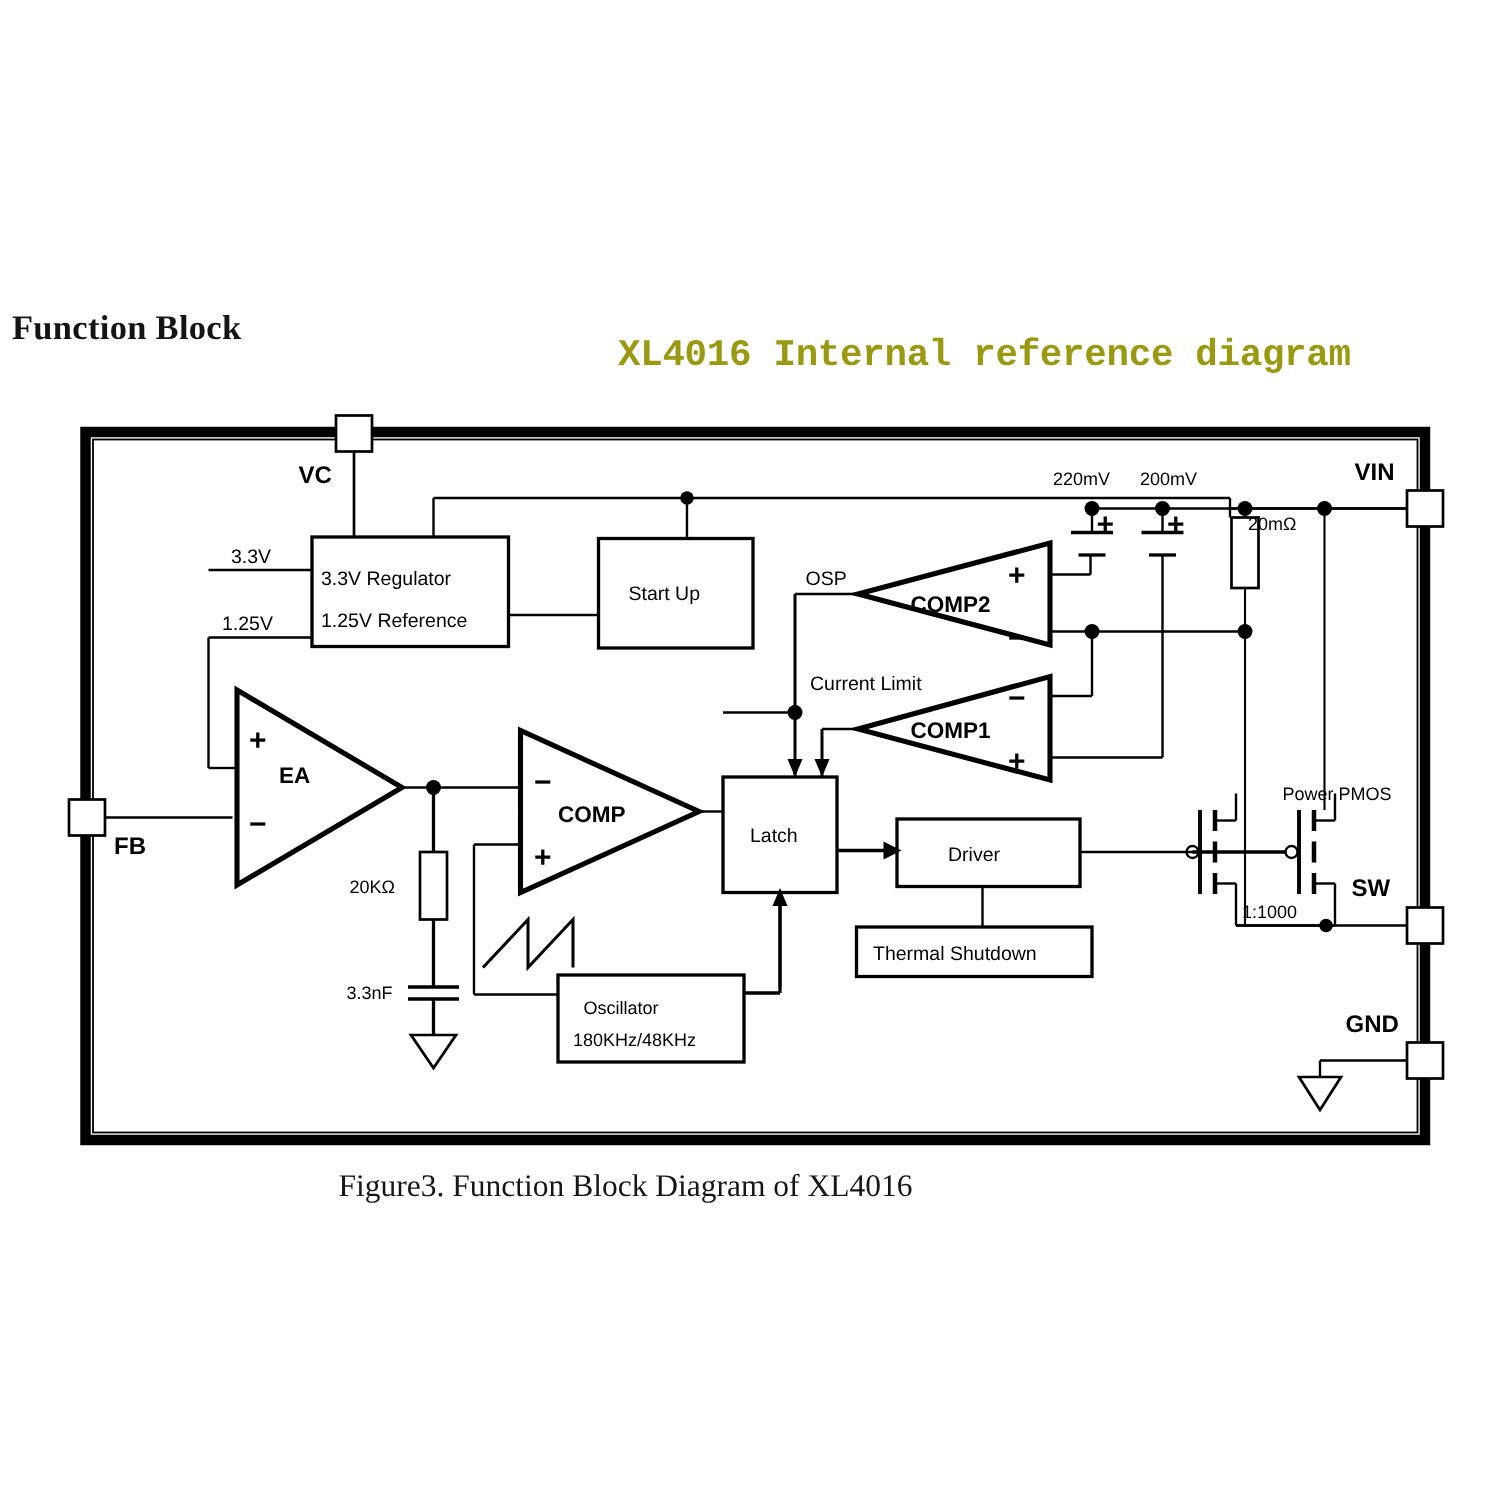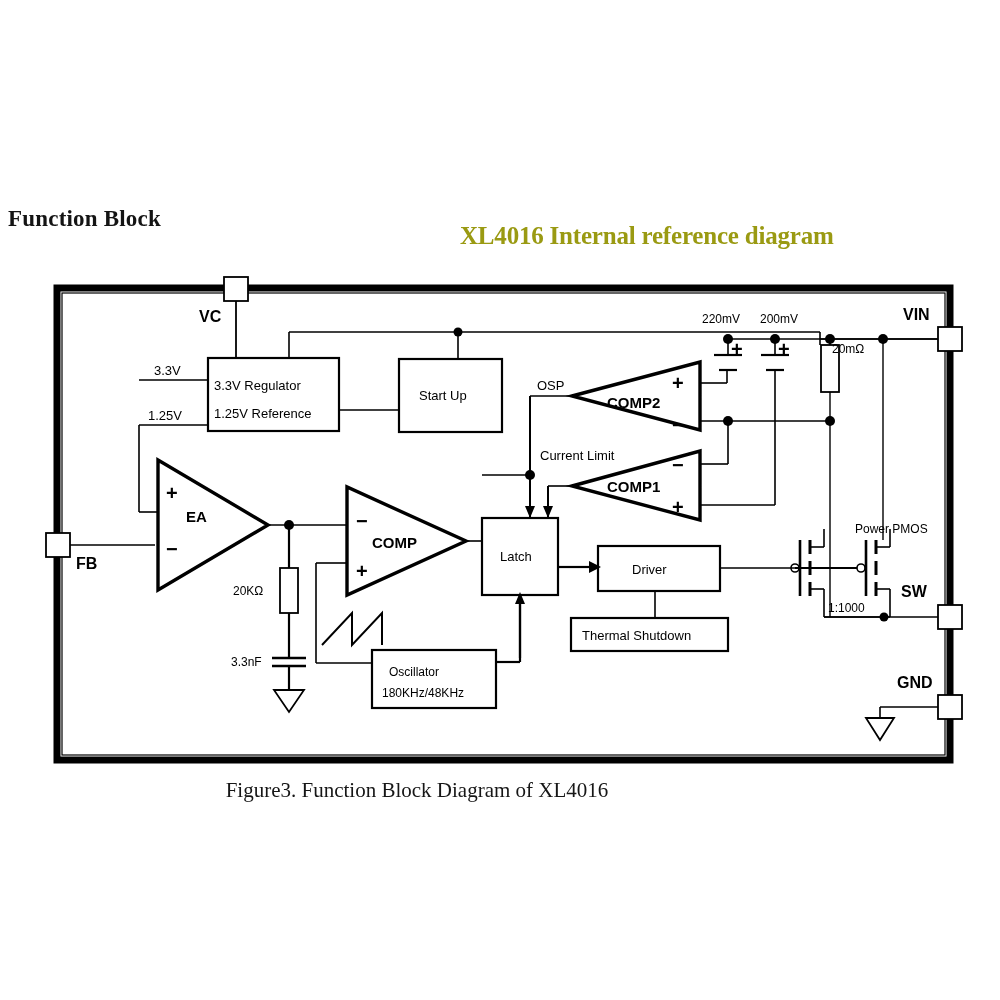--- a/index.html
+++ b/index.html
@@ -30,27 +30,26 @@
     font-weight: bold;
     font-size: 23px;
     color: #141414;
     letter-spacing: 0.2px;
     white-space: nowrap;
   }
   .hdr-title {
     position: absolute;
     left: 412px;
     top: 222px;
-    font-family: Liberation Serif, serif;
+    font-family: Liberation Mono, monospace;
     font-weight: bold;
     font-size: 25px;
     color: #9a9a12;
     white-space: nowrap;
     letter-spacing: -0.2px;
-    margin-left: 48px;
   }
   .caption {
     position: absolute;
     left: 0;
     top: 778px;
     width: 834px;
     text-align: center;
     font-family: "Liberation Serif", serif;
     font-size: 21px;
     color: #161616;

